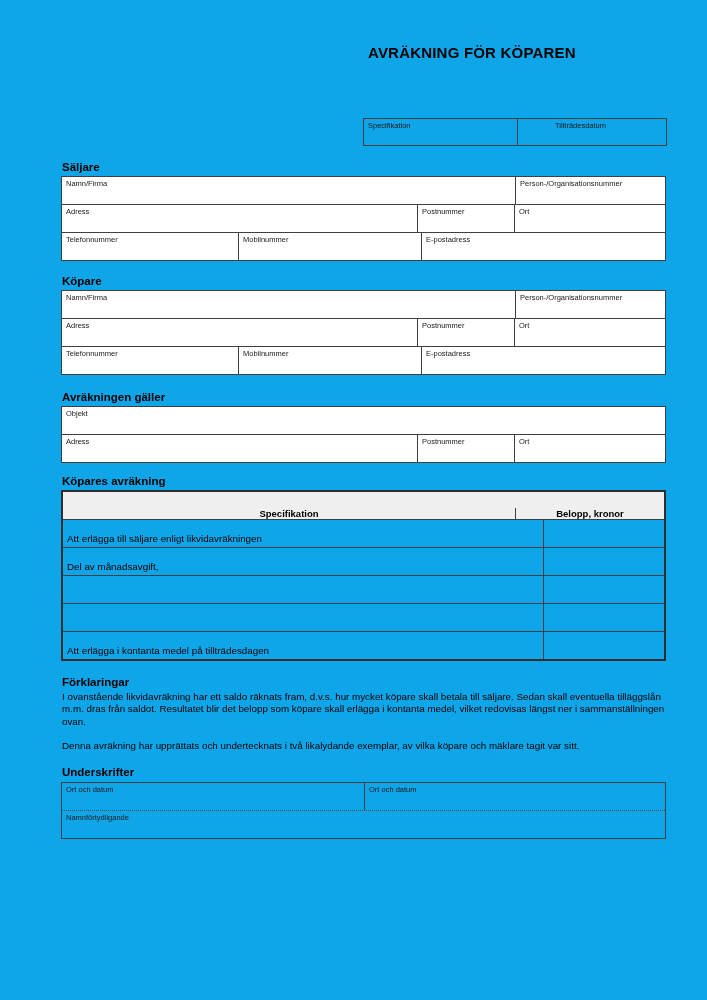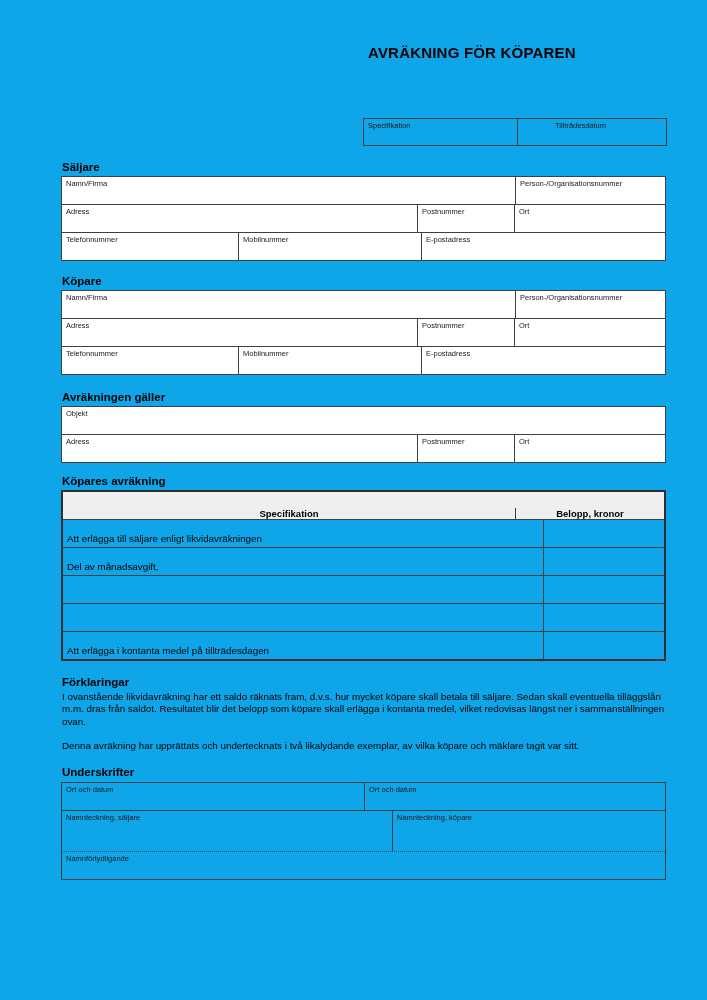--- a/index.html
+++ b/index.html
@@ -194,28 +194,20 @@
   <h2 class="sec-h" style="top:766px">Underskrifter</h2>
   <div class="sig">
     <div class="row r1">
       <div class="half">
         <span class="lbl">Ort och datum</span>
       </div>
       <div class="half">
         <span class="lbl">Ort och datum</span>
       </div>
     </div>
-    <div class="row r2">
-      <div class="half">
-        <span class="lbl">Namnteckning, säljare</span>
-      </div>
-      <div class="half">
-        <span class="lbl">Namnteckning, köpare</span>
-      </div>
-    </div>
     <div class="row r3 dotted">
       <div class="half">
         <span class="lbl">Namnförtydligande</span>
       </div>
       <div class="half">
         <span class="lbl">Namnförtydligande</span>
       </div>
     </div>
   </div>
 

